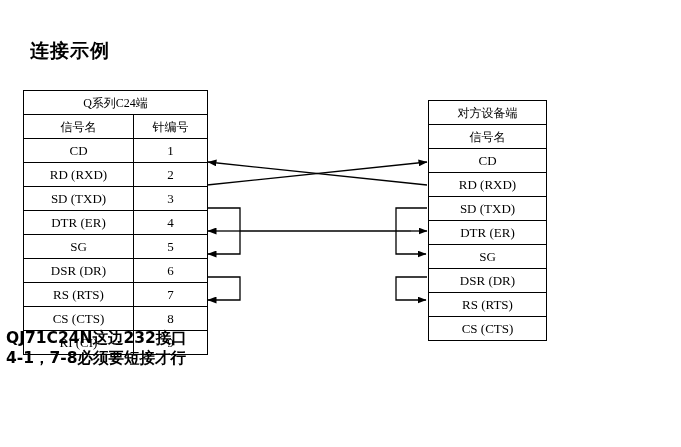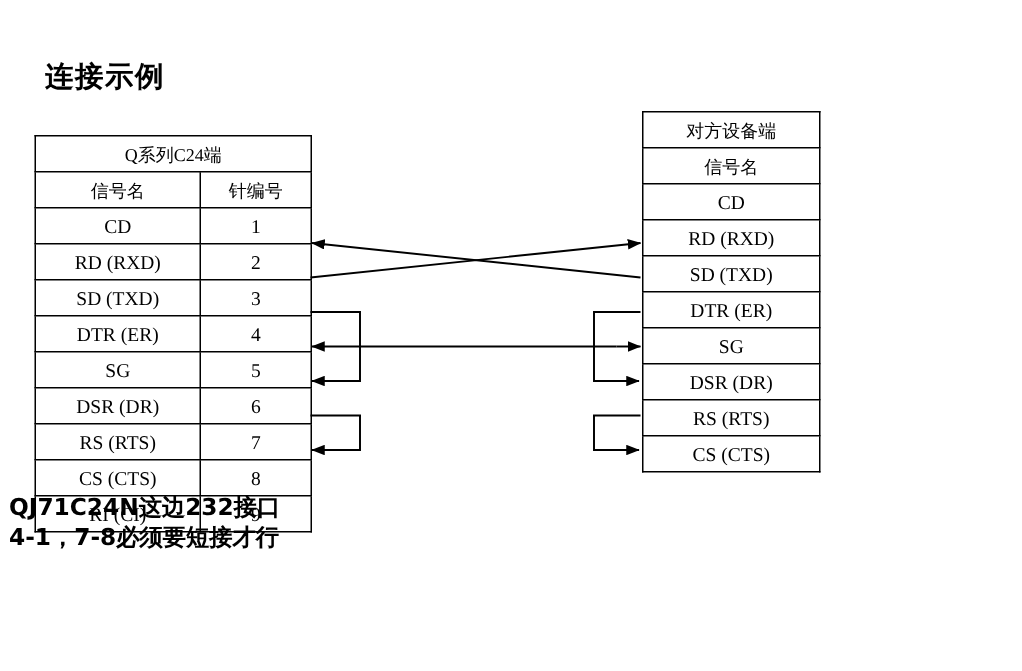--- a/index.html
+++ b/index.html
@@ -53,21 +53,21 @@
   #table-left {
     left: 23px;
     top: 90px;
     width: 184px;
   }
   #table-left col.sig  { width: 110px; }
   #table-left col.pin  { width: 74px; }
 
   #table-right {
     left: 428px;
-    top: 74px;
+    top: 100px;
     width: 118px;
   }
   #table-right col.sig { width: 118px; }
 
   
   #wires {
     position: absolute;
     left: 0;
     top: 0;
     width: 681px;

